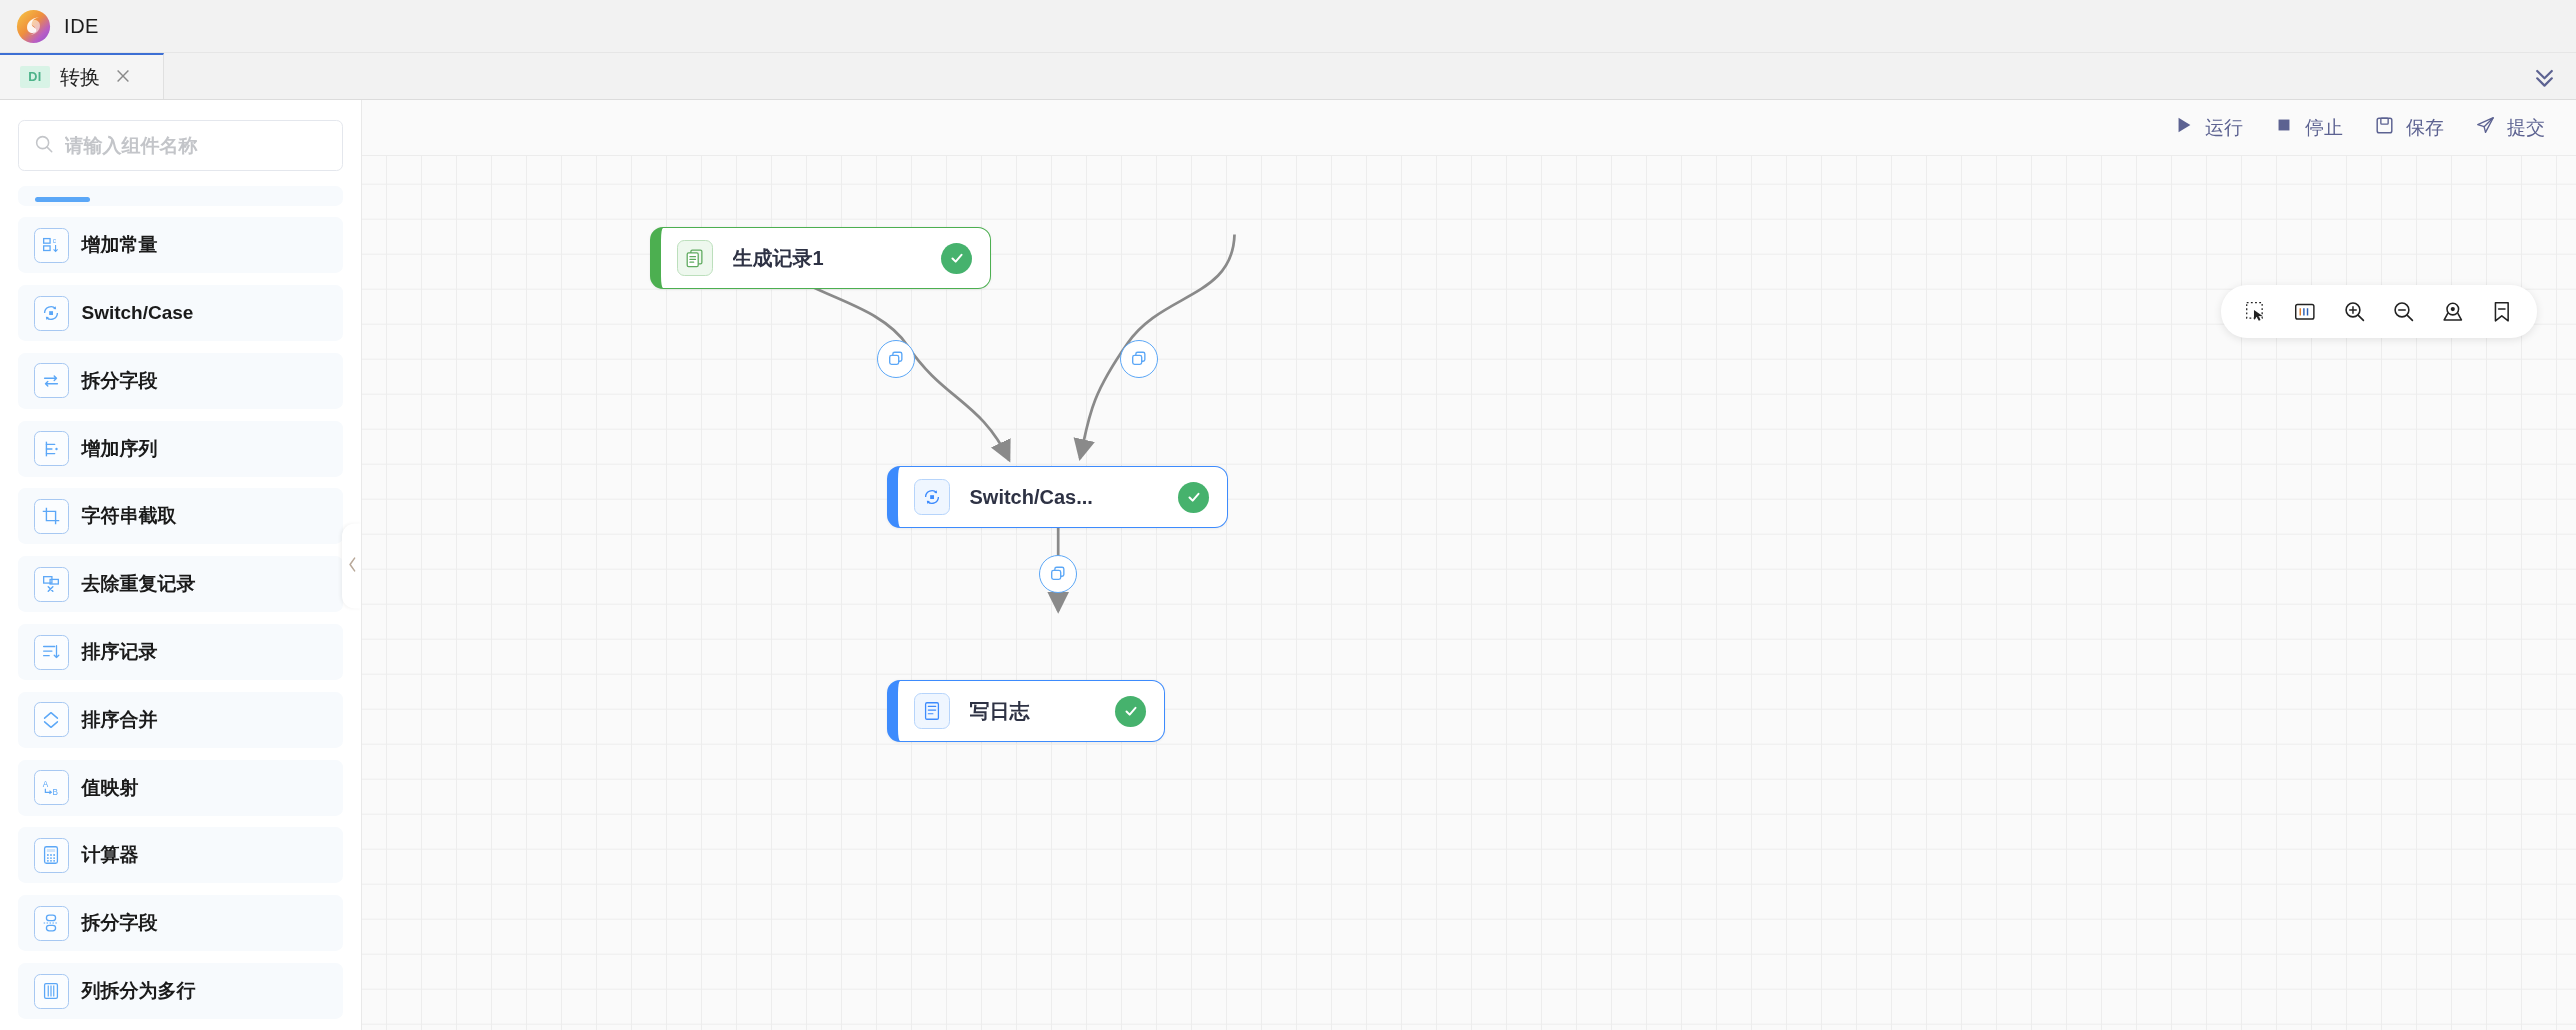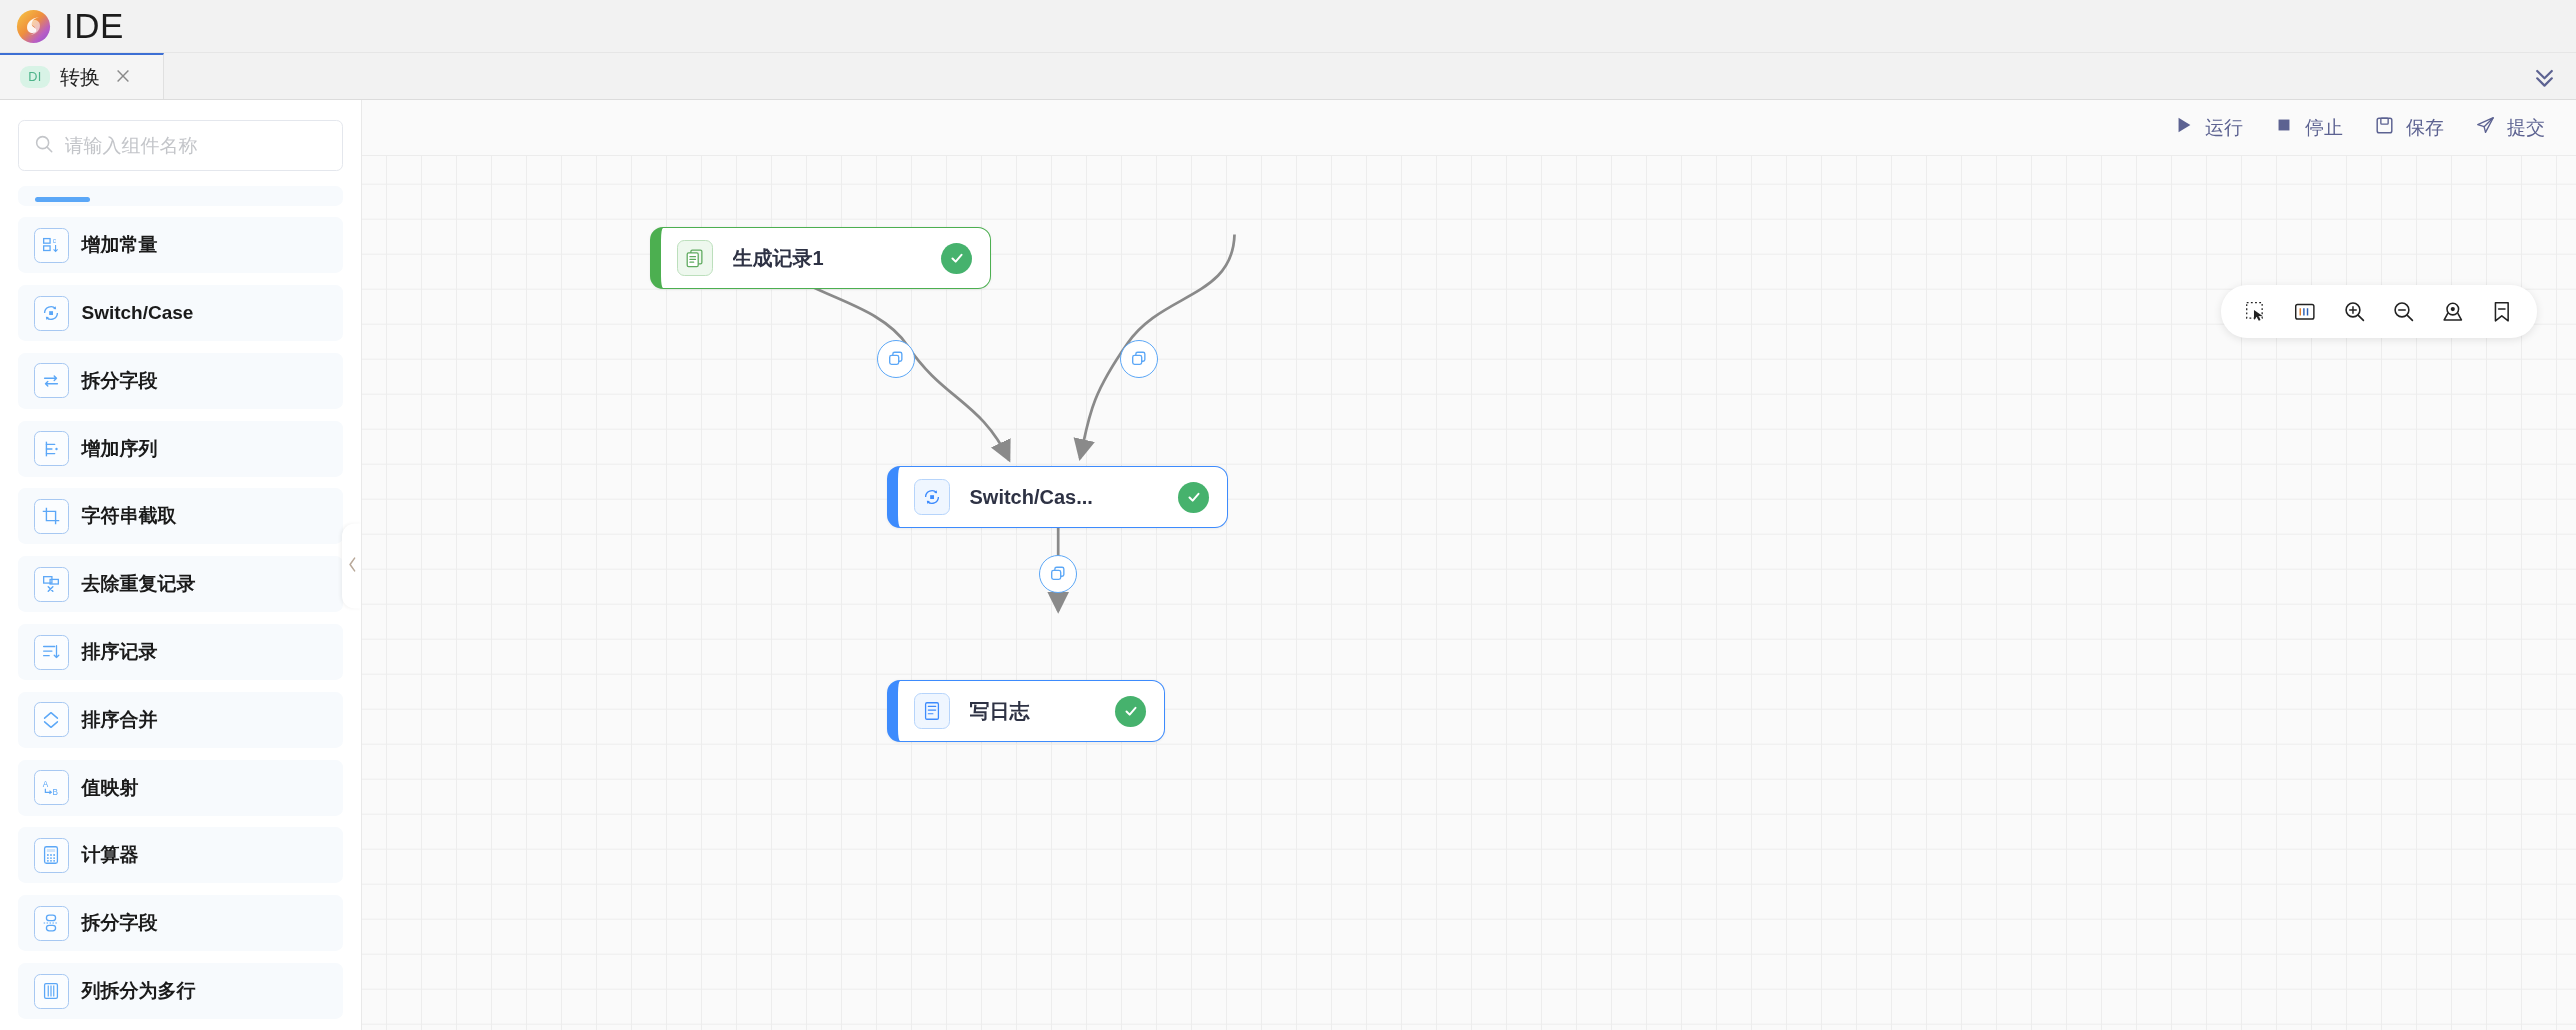--- a/index.html
+++ b/index.html
@@ -10,42 +10,42 @@
   }
 
   
   .app-header {
     height: 53px; background: #f2f2f2;
     display: flex; align-items: center; padding-left: 16.4px;
     border-bottom: 0.9px solid #e6e6e6;
   }
   .brand-logo { width: 35px; height: 35px; flex: 0 0 auto; }
   .brand-title {
-    font-size: 35px; color: #1c1c1c; margin-left: 12.7px;
+    font-size: 20px; color: #1c1c1c; margin-left: 12.7px;
     letter-spacing: 0.5px; font-weight: 400;
   }
 
   
   .tab-bar {
     height: 47px; background: #f2f2f2;
     display: flex; align-items: stretch;
     border-bottom: 0.9px solid #dcdcdc; position: relative;
   }
   .tab {
     display: flex; align-items: center; gap: 10px;
     padding: 0 20px 0 20px;
     background: #f5f5f5;
     border-top: 2.7px solid #3d6fd4;
     border-right: 0.9px solid #e0e0e0;
     cursor: pointer; min-width: 164px;
   }
   .tab-badge {
     background: #d8f3e6; color: #4db38a;
-    font-size: 12.7px; font-weight: 400;
-    padding: 3.6px 8.2px; border-radius: 9px;
+    font-size: 12.7px; font-weight: 700;
+    padding: 3.6px 8.2px; border-radius: 2px;
     letter-spacing: 0.5px;
   }
   .tab-label { font-size: 20px; color: #1f1f1f; }
   .tab-close {
     font-size: 20px; color: #8a8a8a; line-height: 1;
     margin-left: 3.6px; cursor: pointer;
   }
   .tab-bar-spacer { flex: 1; }
   .tab-collapse {
     width: 64px; display: flex; align-items: center; justify-content: center;
@@ -65,20 +65,21 @@
   .search-box {
     margin: 20px 18px 14.5px 18px;
     height: 51px; border: 0.9px solid #e4e7ed; border-radius: 6.4px;
     display: flex; align-items: center; gap: 11px; padding: 0 14.5px;
     background: #fff;
   }
   .search-input {
     border: none; outline: none; font-size: 19px; color: #333;
     background: transparent; width: 100%;
     font-family: "Liberation Sans", sans-serif;
+    font-weight: bold;
   }
   .search-input::placeholder { color: #c3c5c9; }
 
   .comp-list { flex: 1; overflow: hidden; padding: 0 18px; }
   .comp-item {
     height: 56px; margin-bottom: 11.8px;
     background: #f7fafd; border-radius: 7.3px;
     display: flex; align-items: center; gap: 13px;
     padding: 0 15.5px; cursor: pointer;
   }

